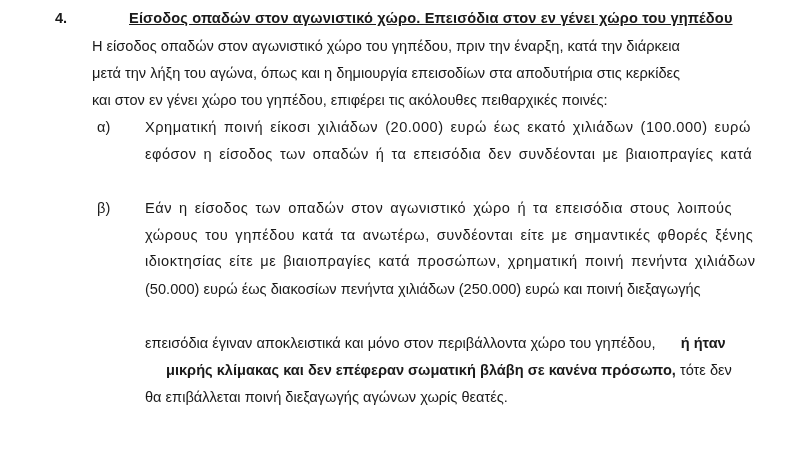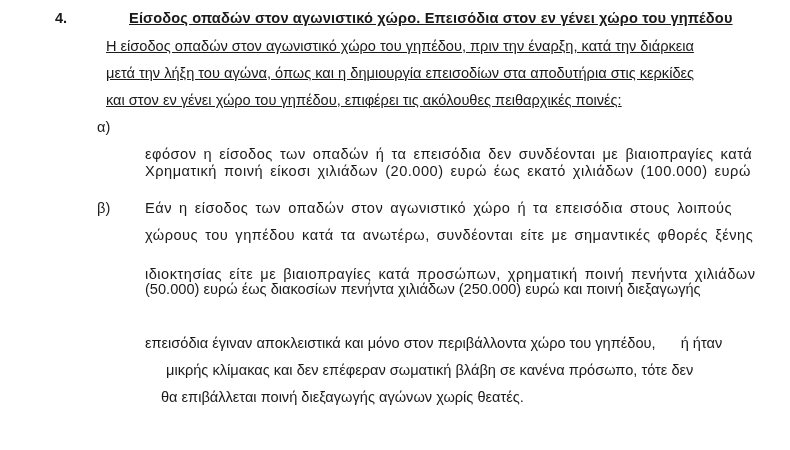--- a/index.html
+++ b/index.html
@@ -35,49 +35,49 @@
       font-weight: bold;
     }
     .heading {
       left: 97px;
       top: 9px;
       font-weight: bold;
       text-decoration: underline;
       letter-spacing: 0.15px;
       margin-left: 32px;
     }
-    .para { left: 106px; text-decoration: underline; }
+    .para { left: 92px; }
     .marker { left: 97px; }
     .item { left: 145px; }
     .justify { letter-spacing: 0.5px; word-spacing: 2.5px; }
-    .b { font-weight: normal; padding-left: 21px; }
+    .b { font-weight: bold; padding-left: 21px; }
   </style>
 </head>
 <body>
 
 <div class="doc">
 
   <div class="line sec-num">4.</div>
   <div class="line heading">Είσοδος οπαδών στον αγωνιστικό χώρο. Επεισόδια στον εν γένει χώρο του γηπέδου</div>
 
   <div class="line para" style="top:37px;">Η είσοδος οπαδών στον αγωνιστικό χώρο του γηπέδου, πριν την έναρξη, κατά την διάρκεια</div>
   <div class="line para" style="top:91px;">και στον εν γένει χώρο του γηπέδου, επιφέρει τις ακόλουθες πειθαρχικές ποινές:</div>
   <div class="line para" style="top:64px;">μετά την λήξη του αγώνα, όπως και η δημιουργία επεισοδίων στα αποδυτήρια στις κερκίδες</div>
 
   <div class="line marker" style="top:118px;">α)</div>
-  <div class="line item justify" style="top:118px;margin-top:44px;">Χρηματική ποινή είκοσι χιλιάδων (20.000) ευρώ έως εκατό χιλιάδων (100.000) ευρώ</div>
+  <div class="line item justify" style="top:118px;">Χρηματική ποινή είκοσι χιλιάδων (20.000) ευρώ έως εκατό χιλιάδων (100.000) ευρώ</div>
   <div class="line item justify" style="top:145px;">εφόσον η είσοδος των οπαδών ή τα επεισόδια δεν συνδέονται με βιαιοπραγίες κατά</div>
 
   <div class="line marker" style="top:199px;">β)</div>
   <div class="line item justify" style="top:199px;text-align:center;">Εάν η είσοδος των οπαδών στον αγωνιστικό χώρο ή τα επεισόδια στους λοιπούς</div>
   <div class="line item justify" style="top:226px;">χώρους του γηπέδου κατά τα ανωτέρω, συνδέονται είτε με σημαντικές φθορές ξένης</div>
-  <div class="line item justify" style="top:265px;">ιδιοκτησίας είτε με βιαιοπραγίες κατά προσώπων, χρηματική ποινή πενήντα χιλιάδων</div>
+  <div class="line item justify" style="top:252px;">ιδιοκτησίας είτε με βιαιοπραγίες κατά προσώπων, χρηματική ποινή πενήντα χιλιάδων</div>
   <div class="line item" style="top:280px;">(50.000) ευρώ έως διακοσίων πενήντα χιλιάδων (250.000) ευρώ και ποινή διεξαγωγής</div>
 
   <div class="line item" style="top:334px;">
     <span>επεισόδια έγιναν αποκλειστικά και μόνο στον περιβάλλοντα χώρο του γηπέδου, </span><span class="b">ή ήταν</span>
   </div>
   <div class="line item" style="top:361px;">
     <span class="b">μικρής κλίμακας και δεν επέφεραν σωματική βλάβη σε κανένα πρόσωπο,</span><span> τότε δεν</span>
   </div>
-  <div class="line item" style="top:388px;margin-left:16px;">θα επιβάλλεται ποινή διεξαγωγής αγώνων χωρίς θεατές.</div>
+  <div class="line item" style="top:388px;">θα επιβάλλεται ποινή διεξαγωγής αγώνων χωρίς θεατές.</div>
 
 </div>
 
 </body></html>

